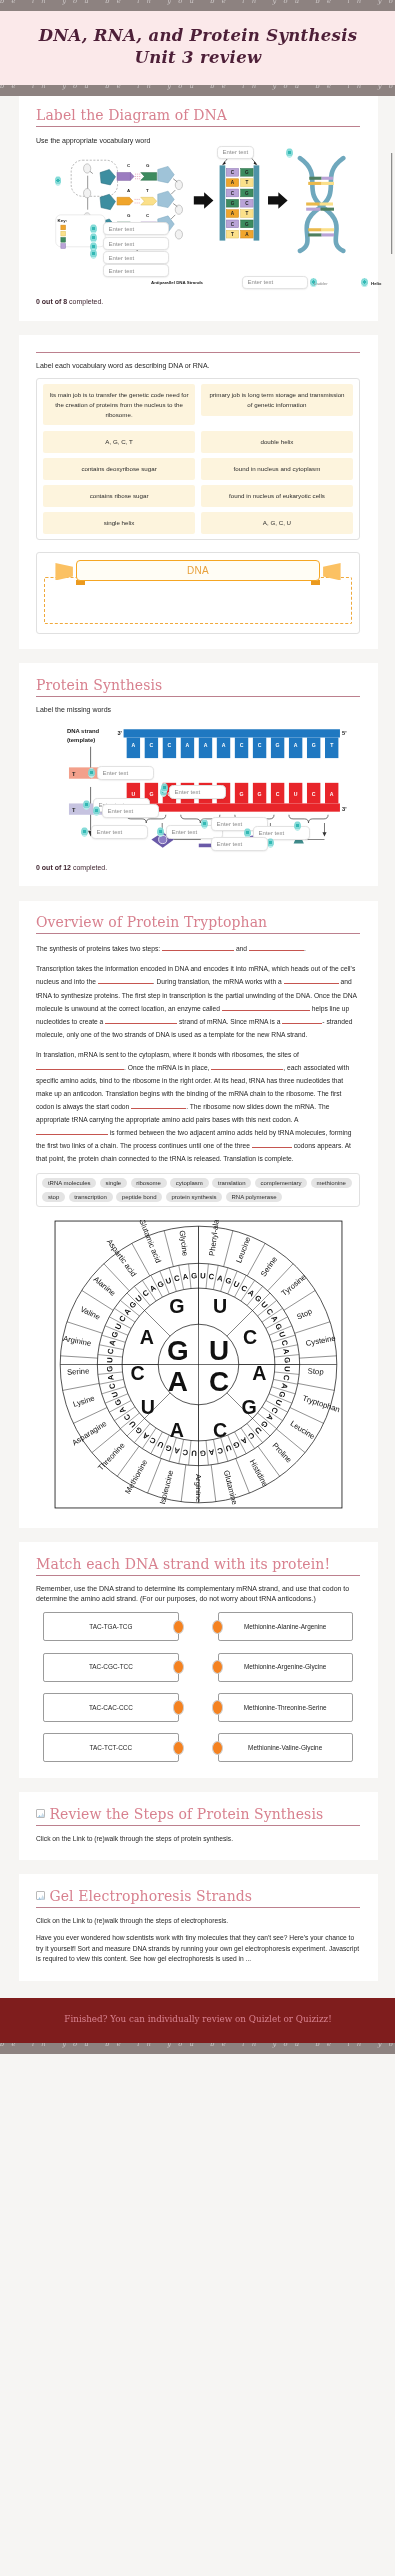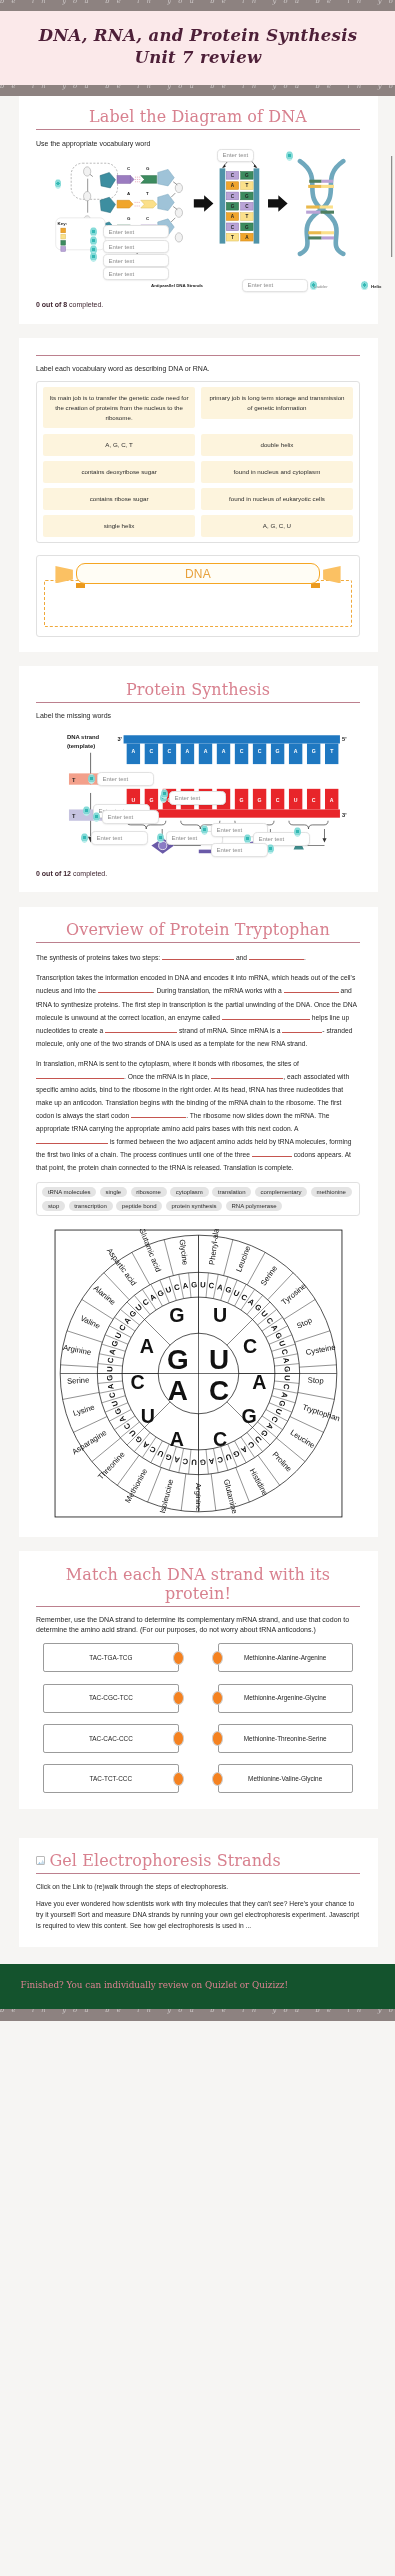--- a/index.html
+++ b/index.html
@@ -39,21 +39,21 @@
   }
   .band-strip .script {
     position:absolute; top:-3.1px; left:0; width:100%;
     font-family:"DejaVu Serif", serif; font-style:italic;
     font-size:6.7px; color:rgba(255,255,255,.55);
     letter-spacing:7.2px; white-space:nowrap;
   }
   .card { background:#fff; margin:0 18.5px 0; padding:13.4px 17.5px 15.5px; }
   h2.sec {
     margin:0 0 3.1px; font-family:"DejaVu Serif", serif; font-weight:normal;
-    font-size:16px; color:#d8818f; letter-spacing:0.1px;text-align:center;
+    font-size:14px; color:#d8818f; letter-spacing:0.1px;
   }
   .rule { border:0; border-top:0.5px solid #a04a5e; margin:3.1px 0 8.2px; opacity:.7; }
   .instr { font-size:7px; color:#262626; margin:0 0 7.2px; line-height:1.45; }
   .completed { font-size:7px; color:#3a1f2a; margin:5.2px 0 0; }
   .completed b { font-weight:bold; }
 
   
   .dna-fig { position:relative; height:101px; margin:2.1px 0 1px; }
   .dna-fig svg { position:absolute; left:0; top:0; }
   .ph-pill {
@@ -84,23 +84,23 @@
   .zone.rna .dash { border-color:#3f9ade; }
   .ribbon { position:absolute; top:0; left:8%; right:8%; height:24px; }
   .ribbon .tailL, .ribbon .tailR {
     position:absolute; top:3.1px; width:17.5px; height:17.5px; background:#fbc163;
   }
   .zone.rna .ribbon .tailL, .zone.rna .ribbon .tailR { background:#74c0f4; }
   .ribbon .tailL { left:-13.4px; clip-path:polygon(0 0,100% 22%,100% 78%,0 100%); }
   .ribbon .tailR { right:-13.4px; clip-path:polygon(100% 0,0 22%,0 78%,100% 100%); }
   .ribbon .plate {
     position:absolute; left:7.2px; right:7.2px; top:0; height:21.6px;
-    background:#fffdf5; border:1px solid #f5a623; border-radius:9px;
+    background:#fffdf5; border:1px solid #f5a623; border-radius:4px;
     display:flex; align-items:center; justify-content:center;
-    font-size:12px; color:#e8a13c; letter-spacing:0.3px;
+    font-size:10px; color:#e8a13c; letter-spacing:0.3px;
   }
   .zone.rna .ribbon .plate { background:#f4fbff; border-color:#2196f3; color:#5aa9e6; }
   .ribbon .footL, .ribbon .footR {
     position:absolute; top:20.6px; width:9.3px; height:4.6px; background:#eb9a1f;
   }
   .zone.rna .ribbon .footL, .zone.rna .ribbon .footR { background:#1b86d6; }
   .ribbon .footL { left:7.2px; } .ribbon .footR { right:7.2px; }
 
   
   .ps-fig { position:relative; height:133px; margin:3.1px 0 0; }
@@ -140,39 +140,39 @@
     content:""; position:absolute; left:1px; top:4.6px; width:3.1px; height:2.6px;
     background:#9ec9e8; clip-path:polygon(0 100%,50% 0,100% 100%);
   }
   .brokenimg:after {
     content:""; position:absolute; left:3.6px; top:2.6px; width:4.1px; height:4.6px;
     background:#c8dcea; clip-path:polygon(0 100%,50% 0,100% 100%);
   }
   .linktext { font-size:6.7px; color:#262626; line-height:1.6; margin:6.2px 0 0; }
 
   
-  .footer { background:#14532d; padding:13.4px 20.6px 17.5px; text-align:left; margin-top:9.3px; }
+  .footer { background:#7f1d1d; padding:13.4px 20.6px 17.5px; text-align:center; margin-top:9.3px; }
   .footer h3 {
     margin:0; font-family:"DejaVu Serif", serif; font-weight:normal;
     font-size:8.8px; color:#d8818f; line-height:1.6;
   }
   .spacer-grey { height:14.4px; background:#f6f5f3; }
   .spacer-sm { height:8.2px; background:#f6f5f3; }
 </style>
 </head>
 <body>
 
 <div class="page">
 
   <div class="top-band">
     <div class="script">be in you   be in you   be in you   be in you</div>
   </div>
 
   <div class="hero">
-    <h1>DNA, RNA, and Protein Synthesis Unit 7 review</h1>
+    <h1>DNA, RNA, and Protein Synthesis Unit 3 review</h1>
   </div>
   <div class="band-strip">
     <div class="script">be in you   be in you   be in you   be in you</div>
   </div>
 
   <div class="card" style="padding-top:11.3px;">
     <h2 class="sec">Label the Diagram of DNA</h2>
     <hr class="rule">
     <p class="instr">Use the appropriate vocabulary word</p>
 
@@ -875,20 +875,28 @@
       </div>
       <div class="mcell right">
         <div class="mbox">Methionine-Valine-Glycine</div>
         <span class="knob"></span>
       </div>
     </div>
   </div>
 
   <div class="spacer-grey"></div>
 
+  <div class="card">
+    <div class="linkrow">
+      <span class="brokenimg"></span>
+      <h2 class="sec" style="margin:0;">Review the Steps of Protein Synthesis</h2>
+    </div>
+    <hr class="rule">
+    <p class="linktext">Click on the Link to (re)walk through the steps of protein synthesis.</p>
+  </div>
 
   <div class="spacer-grey"></div>
 
   <div class="card">
     <div class="linkrow">
       <span class="brokenimg"></span>
       <h2 class="sec" style="margin:0;">Gel Electrophoresis Strands</h2>
     </div>
     <hr class="rule">
     <p class="linktext">Click on the Link to (re)walk through the steps of electrophoresis.</p>

